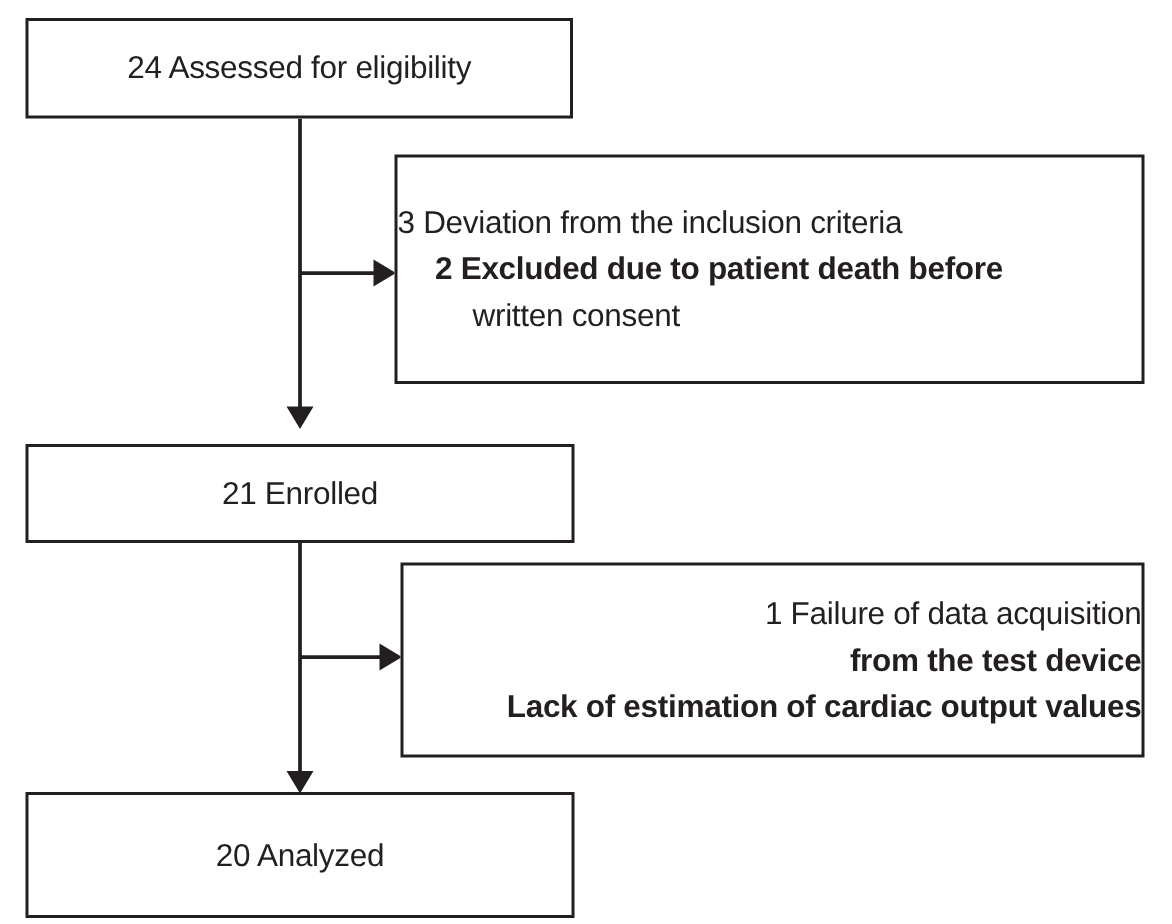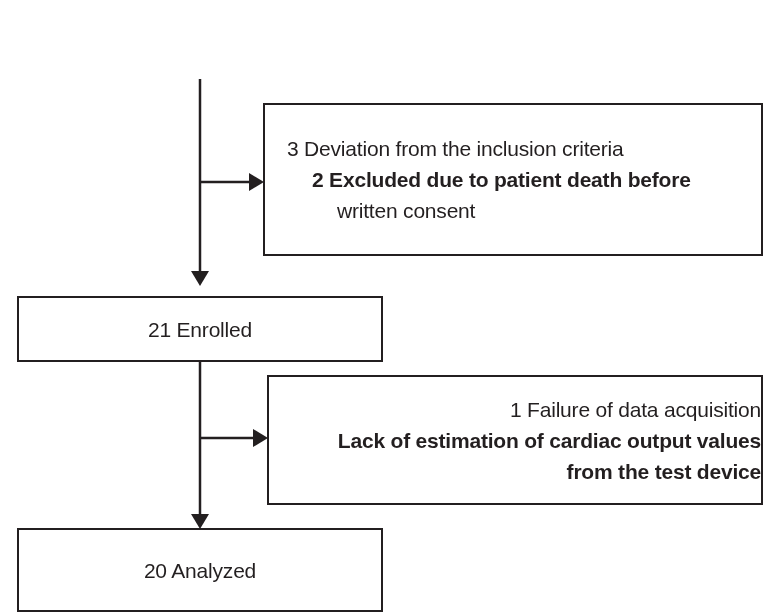--- a/index.html
+++ b/index.html
@@ -38,21 +38,21 @@
     justify-content: center;
   }
   .box.multi {
     display: flex;
     flex-direction: column;
     justify-content: center;
   }
   .box.multi .line {
     white-space: nowrap;
   }
-  .b-exclusion1 { padding-left: 22px; }
+  .b-exclusion1 { }
   .b-exclusion2 { padding-left: 20px; }
   .ind0 { margin-left: 0; }
   .ind1 { margin-left: 25px; font-weight: bold; }
   .ind2 { margin-left: 50px; }
   .b-exclusion2 .ind1 { margin-left: 20px; }
 </style>
 </head>
 <body>
 
 <div class="canvas">
@@ -65,34 +65,37 @@
     <line x1="200" y1="182" x2="251" y2="182" stroke-width="2.5" stroke="#231f20"></line>
     <polygon points="249,173 249,191 264,182" fill="#231f20"></polygon>
 
     <line x1="200" y1="351" x2="200" y2="515" stroke-width="2.5" stroke="#231f20"></line>
     <polygon points="191,514 209,514 200,529" fill="#231f20"></polygon>
 
     <line x1="200" y1="438" x2="255" y2="438" stroke-width="2.5" stroke="#231f20"></line>
     <polygon points="253,429 253,447 268,438" fill="#231f20"></polygon>
   </svg>
 
+  <div class="box single" style="left:17px; top:12px; width:365px; height:67px;">
+    <span>24 Assessed for eligibility</span>
+  </div>
 
   <div class="box multi b-exclusion1" style="left:263px; top:103px; width:500px; height:153px;">
     <div class="line ind0">3 Deviation from the inclusion criteria</div>
     <div class="line ind1">2 Excluded due to patient death before</div>
     <div class="line ind2">written consent</div>
   </div>
 
   <div class="box single" style="left:17px; top:296px; width:366px; height:66px;">
     <span>21 Enrolled</span>
   </div>
 
   <div class="box multi b-exclusion2" style="left:267px; top:375px; width:496px; height:130px;text-align:right;">
     <div class="line ind0">1 Failure of data acquisition</div>
+    <div class="line ind1">from the test device</div>
     <div class="line ind1">Lack of estimation of cardiac output values</div>
-    <div class="line ind1">from the test device</div>
   </div>
 
   <div class="box single" style="left:17px; top:528px; width:366px; height:84px;">
     <span>20 Analyzed</span>
   </div>
 
 </div>
 
 </body></html>

